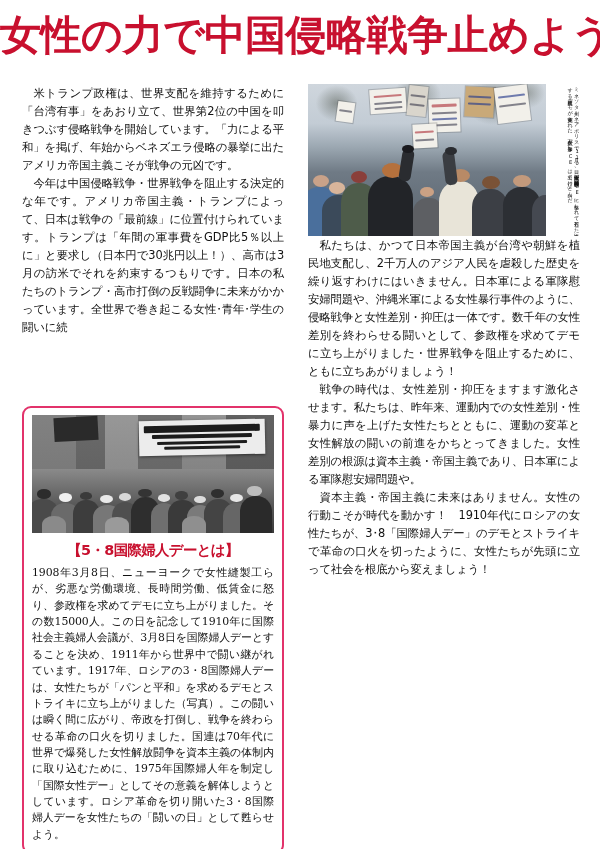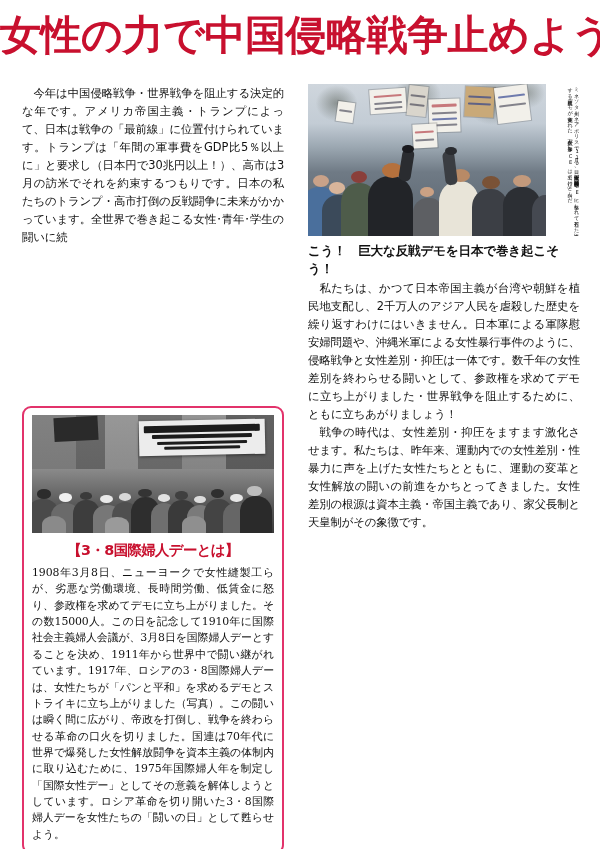--- a/index.html
+++ b/index.html
@@ -242,20 +242,21 @@
 </style>
 </head>
 <body>
 
 <div class="page">
 
   <div class="headline">女性の力で中国侵略戦争止めよう</div>
   <div class="rule"></div>
 
   <div class="col-left">
+    <p class="body">米トランプ政権は、世界支配を維持するために「台湾有事」をあおり立て、世界第2位の中国を叩きつぶす侵略戦争を開始しています。「力による平和」を掲げ、年始からベネズエラ侵略の暴挙に出たアメリカ帝国主義こそが戦争の元凶です。</p>
     <p class="body">今年は中国侵略戦争・世界戦争を阻止する決定的な年です。アメリカ帝国主義・トランプによって、日本は戦争の「最前線」に位置付けられています。トランプは「年間の軍事費をGDP比5％以上に」と要求し（日本円で30兆円以上！）、高市は3月の訪米でそれを約束するつもりです。日本の私たちのトランプ・高市打倒の反戦闘争に未来がかかっています。全世界で巻き起こる女性･青年･学生の闘いに続</p>
   </div>
 
   <div class="infobox">
 
     <div class="infobox-photo">
       <div class="hp-sky"></div>
       <div class="hp-bldg"></div>
       <div class="hp-banner2"></div>
       <div class="hp-banner">
@@ -288,21 +289,21 @@
         <div class="hp-p" style="left:79%;width:11%;height:46%;background:#666;"></div>
         <div class="hp-h" style="left:82%;bottom:40%;width:5%;height:10%;background:#e6e6e6;"></div>
         <div class="hp-p" style="left:86%;width:13%;height:56%;background:#2a2a2a;"></div>
         <div class="hp-h" style="left:89%;bottom:48%;width:6%;height:12%;background:#bdbdbd;"></div>
         <div class="hp-p" style="left:4%;width:10%;height:30%;background:#8a8a8a;"></div>
         <div class="hp-p" style="left:30%;width:10%;height:28%;background:#9a9a9a;"></div>
         <div class="hp-p" style="left:62%;width:10%;height:30%;background:#8f8f8f;"></div>
       </div>
     </div>
 
-    <div class="infobox-title">【3・8国際婦人デーとは】</div>
+    <div class="infobox-title">【5・8国際婦人デーとは】</div>
 
     <p class="infobox-body">1908年3月8日、ニューヨークで女性縫製工らが、劣悪な労働環境、長時間労働、低賃金に怒り、参政権を求めてデモに立ち上がりました。その数15000人。この日を記念して1910年に国際社会主義婦人会議が、3月8日を国際婦人デーとすることを決め、1911年から世界中で闘い継がれています。1917年、ロシアの3・8国際婦人デーは、女性たちが「パンと平和」を求めるデモとストライキに立ち上がりました（写真）。この闘いは瞬く間に広がり、帝政を打倒し、戦争を終わらせる革命の口火を切りました。国連は70年代に世界で爆発した女性解放闘争を資本主義の体制内に取り込むために、1975年国際婦人年を制定し「国際女性デー」としてその意義を解体しようとしています。ロシア革命を切り開いた3・8国際婦人デーを女性たちの「闘いの日」として甦らせよう。</p>
   </div>
 
   <div class="col-right">
 
     <div class="photo-block">
       <div class="photo-demo">
         <div class="sky"></div>
         <div class="trees"></div>
@@ -368,20 +369,20 @@
           <div class="person" style="left:82%;width:16%;height:58%;background:#2c2f34;"></div>
           <div class="head" style="left:86%;bottom:52%;width:7.5%;height:13%;background:#c39a7c;"></div>
 
           <div class="person" style="left:94%;width:12%;height:50%;background:#454951;"></div>
         </div>
       </div>
 
       <div class="photo-caption-vert">ミネソタ州ミネアポリスで1月10日、米国人女性が移民税関捜査局（ICE）に撃たれて死亡した事件に抗議する大規模デモが実施された。数万人が参加し「ICEは出て行け」と叫んだ</div>
     </div>
 
-    <p class="lead-line">こう！　巨大な反戦デモを日本で巻き起こそう！</p>
 
 
     <p class="body">私たちは、かつて日本帝国主義が台湾や朝鮮を植民地支配し、2千万人のアジア人民を虐殺した歴史を繰り返すわけにはいきません。日本軍による軍隊慰安婦問題や、沖縄米軍による女性暴行事件のように、侵略戦争と女性差別・抑圧は一体です。数千年の女性差別を終わらせる闘いとして、参政権を求めてデモに立ち上がりました・世界戦争を阻止するために、ともに立ちあがりましょう！</p>
-    <p class="body">戦争の時代は、女性差別・抑圧をますます激化させます。私たちは、昨年来、運動内での女性差別・性暴力に声を上げた女性たちとともに、運動の変革と女性解放の闘いの前進をかちとってきました。女性差別の根源は資本主義・帝国主義であり、家父長制と天皇制がその象徴です。</p>
+    <p class="body">戦争の時代は、女性差別・抑圧をますます激化させます。私たちは、昨年来、運動内での女性差別・性暴力に声を上げた女性たちとともに、運動の変革と女性解放の闘いの前進をかちとってきました。女性差別の根源は資本主義・帝国主義であり、日本軍による軍隊慰安婦問題や。</p>
+    <p class="body">資本主義・帝国主義に未来はありません。女性の行動こそが時代を動かす！　1910年代にロシアの女性たちが、3･8「国際婦人デー」のデモとストライキで革命の口火を切ったように、女性たちが先頭に立って社会を根底から変えましょう！</p>
   </div>
 
 </div>
 
 </body></html>

